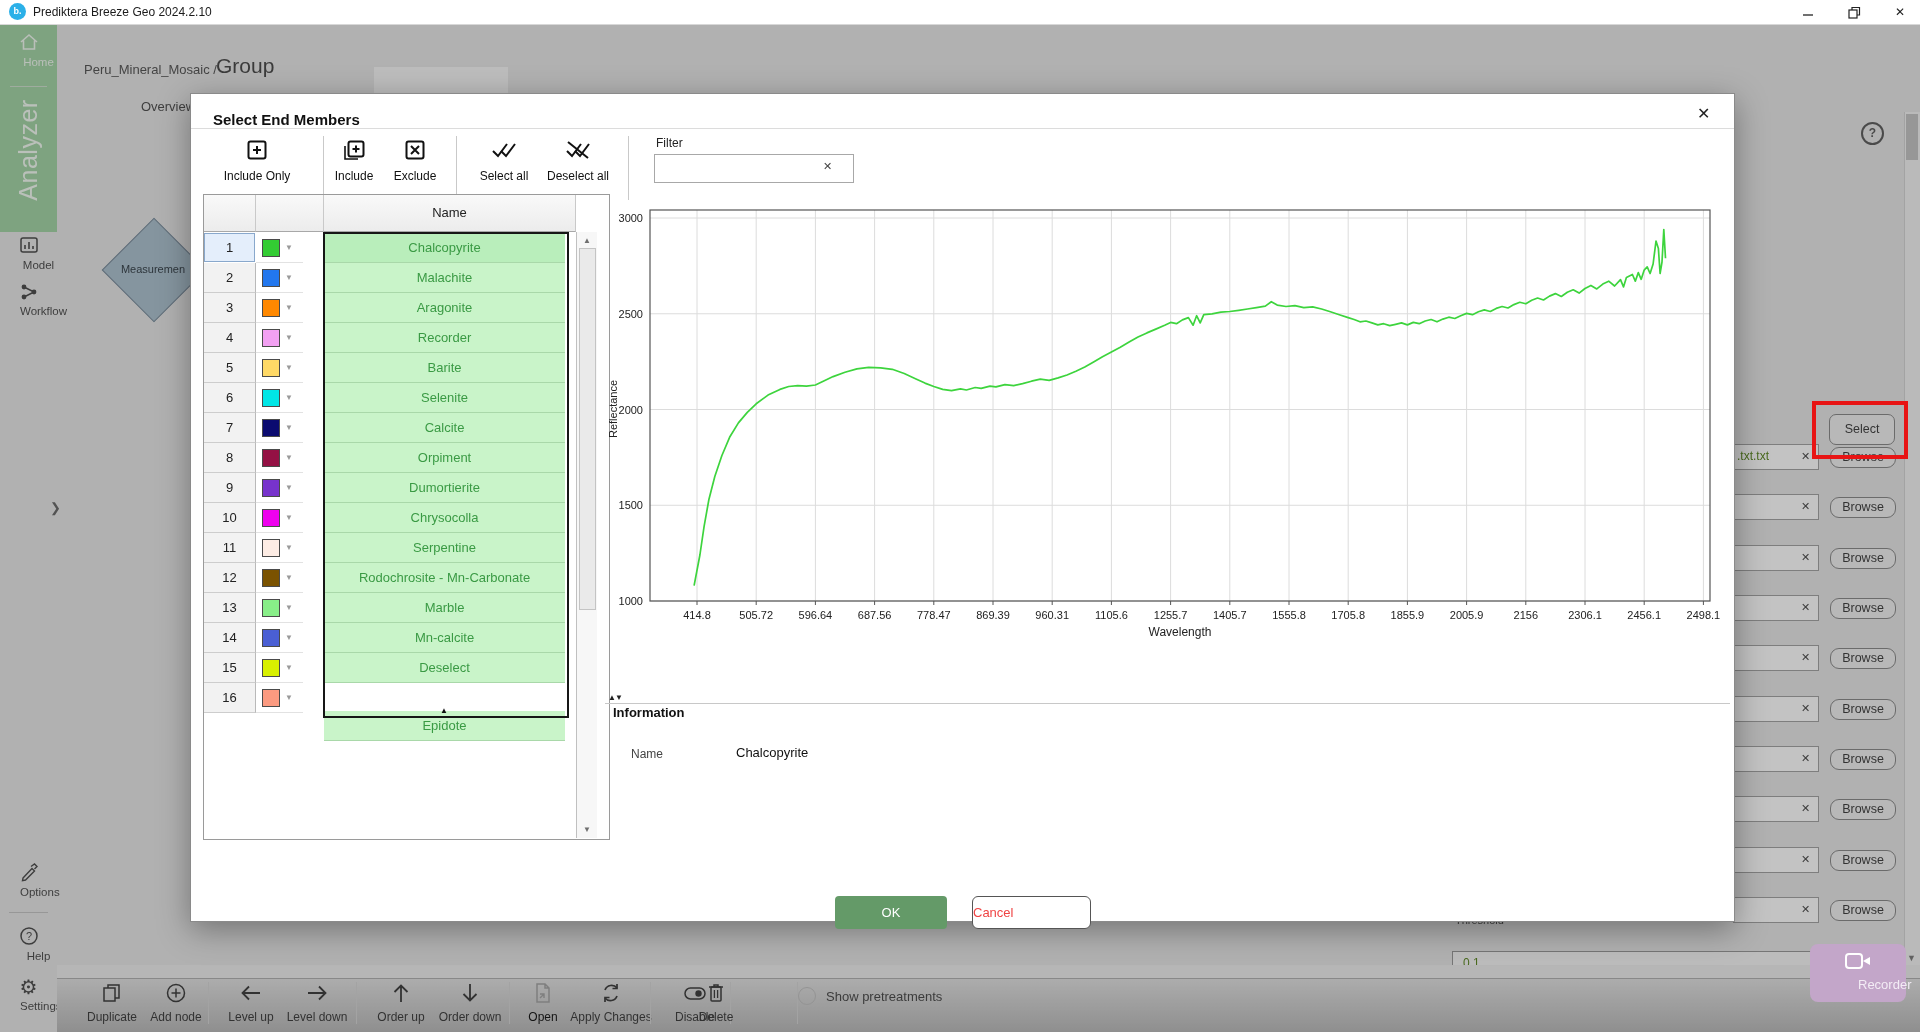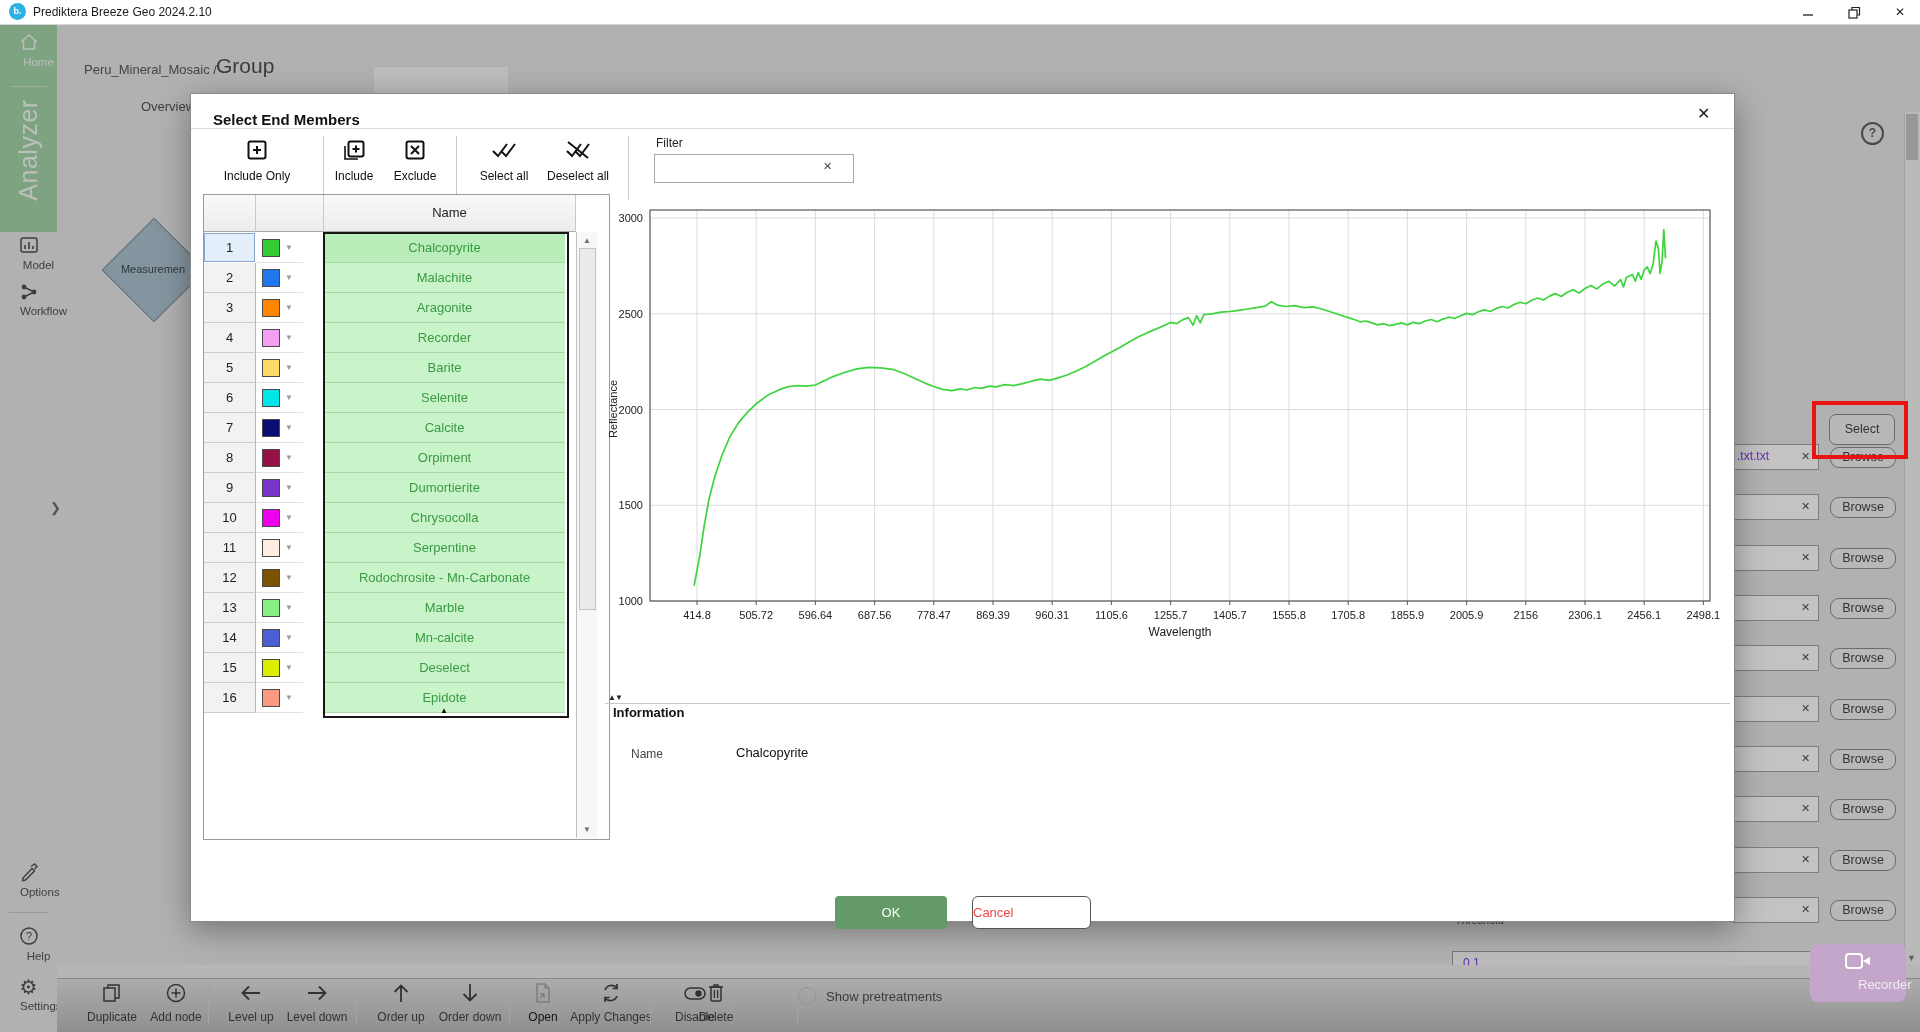--- a/index.html
+++ b/index.html
@@ -36,21 +36,21 @@
   .diamond{position:absolute;left:14px;top:14px;width:72px;height:72px;background:#a4bac9;
            border:1px solid #6e8090;transform:rotate(45deg);}
   .diamond-label{position:absolute;left:2px;top:44px;width:96px;text-align:center;font-size:11px;color:#26323a;
                  white-space:nowrap;overflow:hidden;}
   .collapse-chev{position:absolute;left:50px;top:476px;font-size:13px;color:#5c5c5c;}
   
   .help-circ{position:absolute;left:1861px;top:98px;width:19px;height:19px;border:2px solid #4f4f4f;border-radius:50%;
              text-align:center;line-height:19px;font-size:12px;font-weight:bold;color:#4f4f4f;}
   .rp-input{position:absolute;left:1733px;width:85px;height:24px;background:#fdfdfd;border:1px solid #9a9a9a;border-left:none;}
   .rp-x{position:absolute;font-size:11px;color:#3a3a3a;}
-  .rp-val{position:absolute;font-size:12px;color:#6d28d9;}
+  .rp-val{position:absolute;font-size:12px;color:#4d7c0f;}
   .btn-dim{position:absolute;background:#ececec;border:1px solid #7f7f7f;border-radius:9px;
            text-align:center;font-size:12.5px;color:#2f2f2f;}
   .thr-label{position:absolute;left:1455px;top:890px;font-size:11px;color:#3a3a3a;}
   .thr-box{position:absolute;left:1452px;top:927px;width:436px;height:22px;background:#f2f2f2;border:1px solid #8e8e8e;}
   .scrollbar{position:absolute;left:1904px;top:88px;width:15px;height:854px;background:#efefef;border-left:1px solid #cfcfcf;}
   .sb-thumb{position:absolute;left:1px;top:2px;width:12px;height:46px;background:#bdbdbd;}
   .sb-arrow{position:absolute;left:1904px;top:926px;width:15px;height:16px;font-size:9px;color:#707070;text-align:center;line-height:16px;}
   
   .btoolbar-strip{position:absolute;left:57px;top:941px;width:1863px;height:13px;background:#eaeaea;}
   .btoolbar{position:absolute;left:57px;top:954px;width:1863px;height:54px;
@@ -518,21 +518,21 @@
             <div class="sw-dd">▼</div>
           </div>
           <div class="cell-name" style="top: 458px;">Deselect</div>
         </div>
         <div>
           <div class="cell-num" style="top: 488px;">16</div>
           <div class="cell-sw" style="top: 488px;">
             <div class="swatch" style="background: rgb(251, 154, 128);"></div>
             <div class="sw-dd">▼</div>
           </div>
-          <div class="cell-name" style="top: 488px;">Epidote</div>
+          <div class="cell-name" style="top: 516px;">Epidote</div>
         </div>
       </div>
     <div class="namecol-border"></div>
     <div class="tri" style="left:240px;top:511px;">▲</div>
     <div class="etbl-scroll">
       <div class="ar" style="top:4px;">▲</div>
       <div class="etbl-thumb"></div>
       <div class="ar" style="bottom:4px;">▼</div>
     </div>
   </div>

